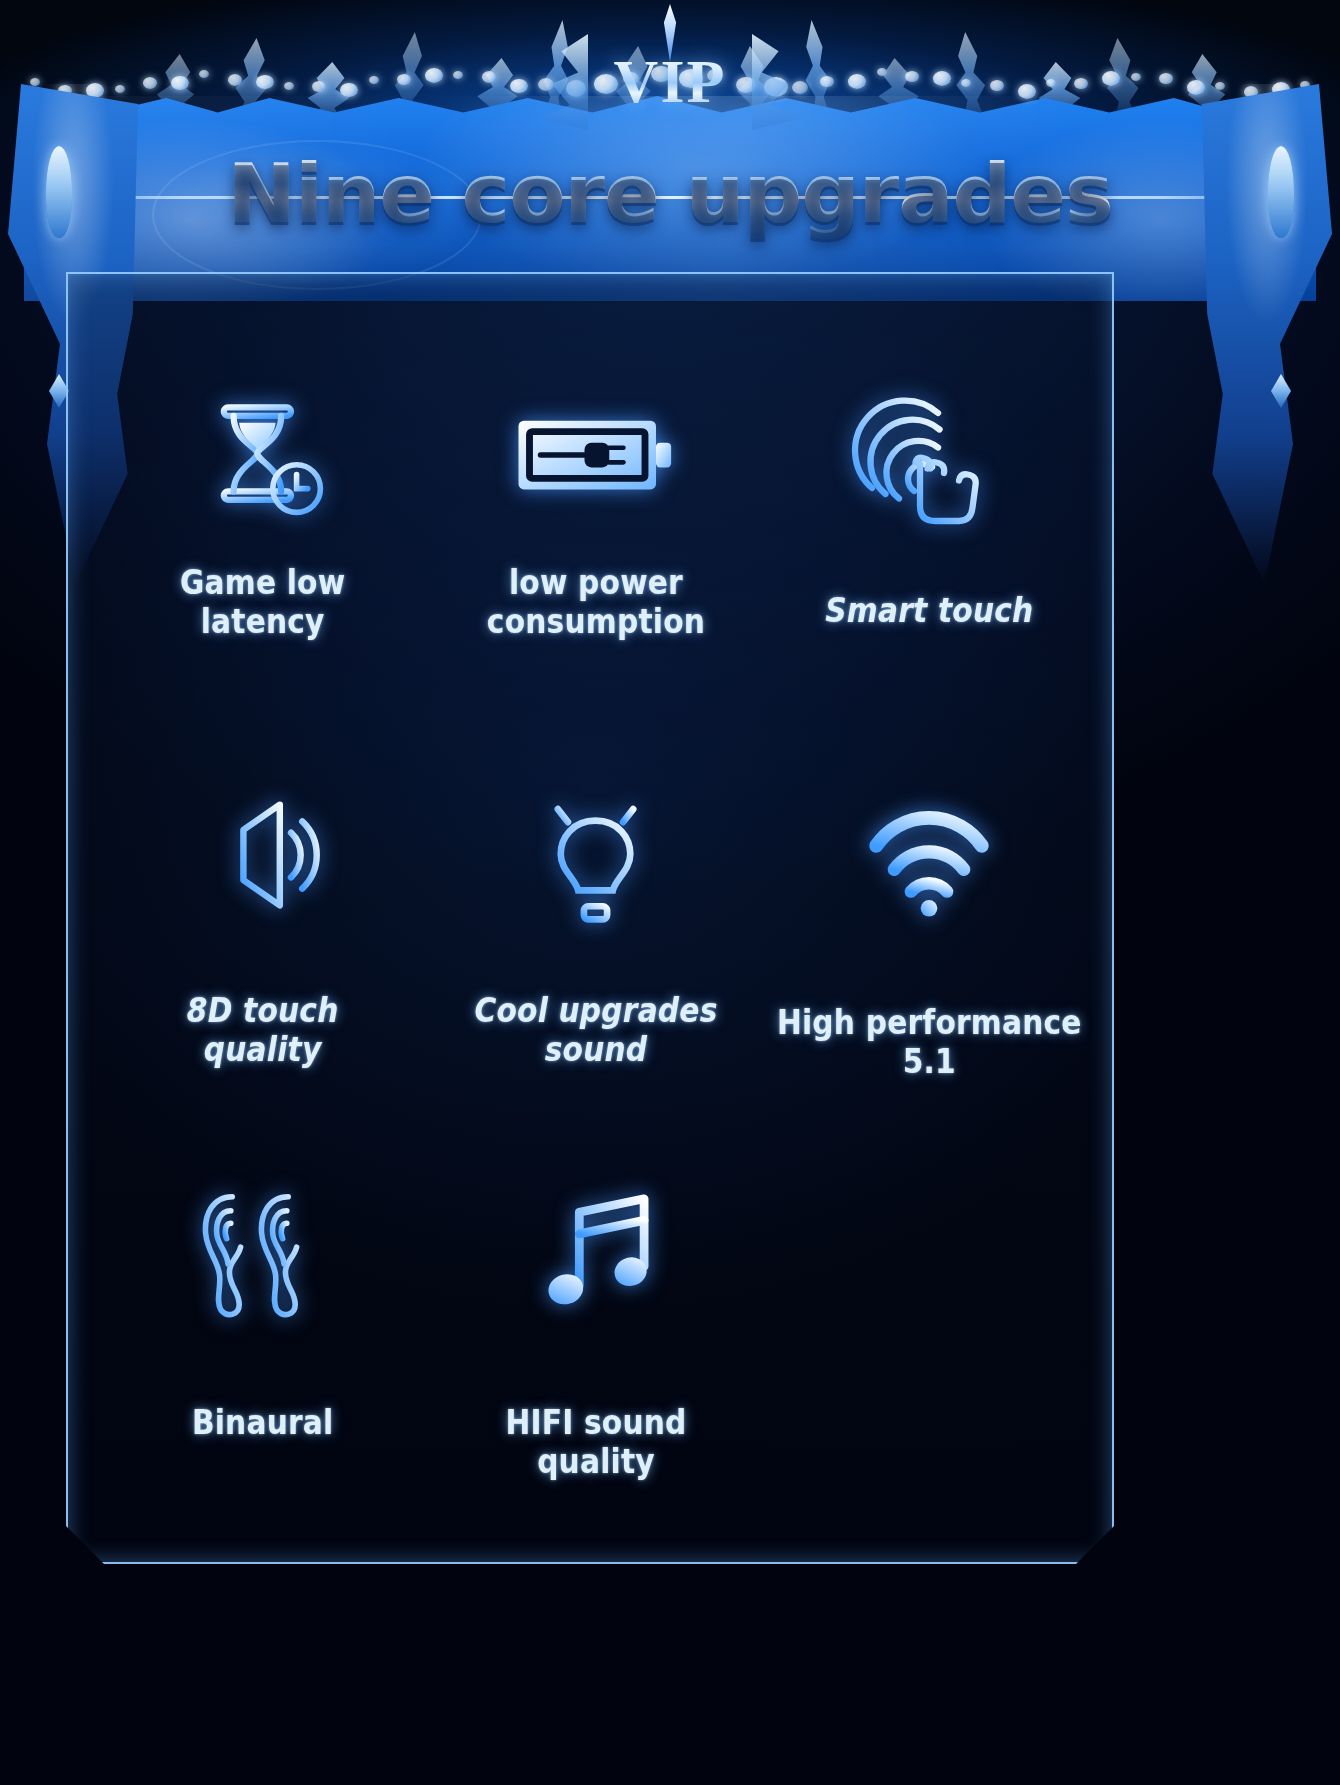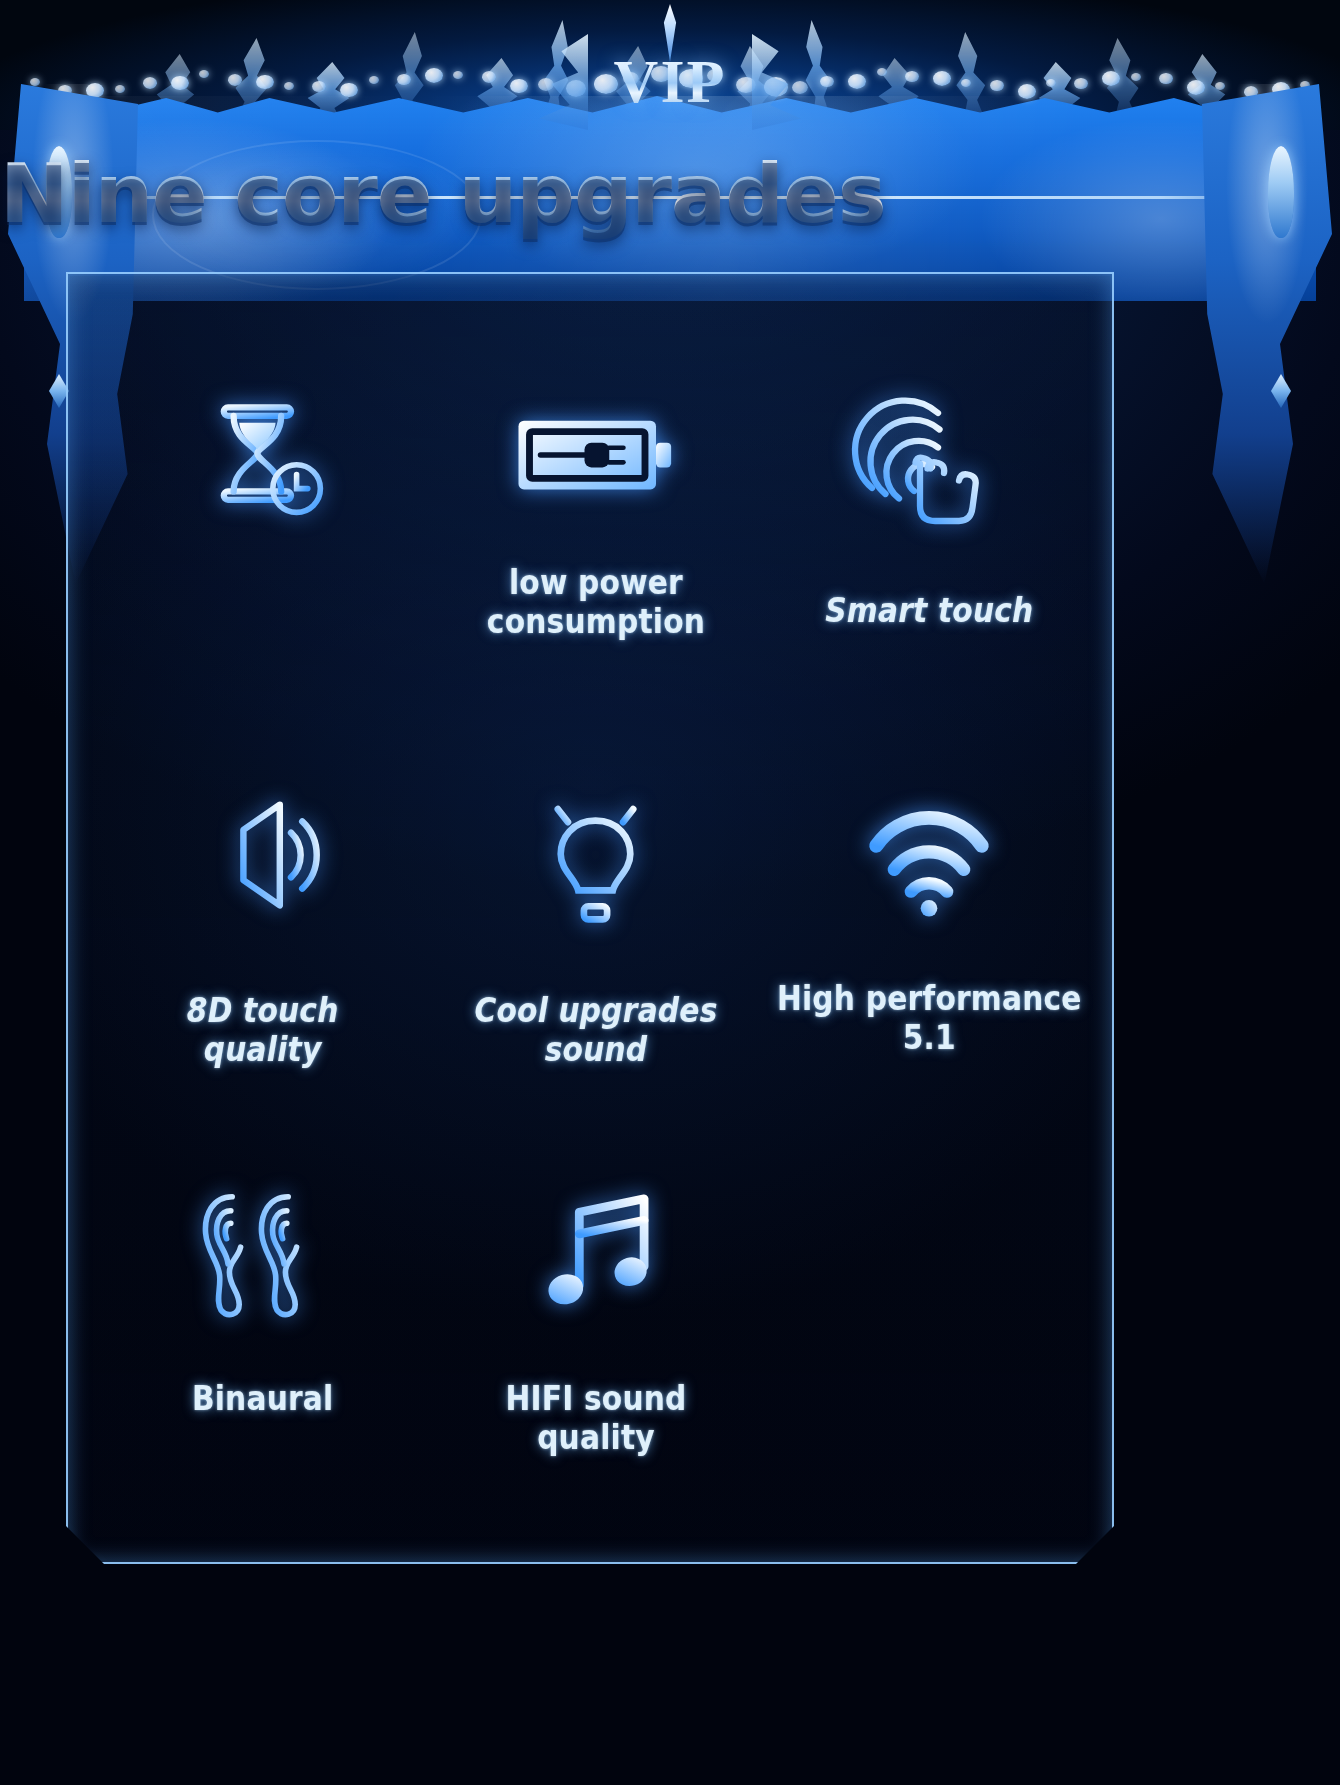--- a/index.html
+++ b/index.html
@@ -133,21 +133,21 @@
     background:linear-gradient(180deg,#dff0ff,#79b4ee 50%,#2567bb);
     clip-path:polygon(50% 0%,100% 50%,50% 100%,0% 50%);
     box-shadow:0 0 10px rgba(160,210,255,.7);
   }
   .sash.l .gem { left:41px; top:290px; }
   .sash.r .gem { right:41px; top:290px; }
 
   
   .title {
     position:absolute; left:0; top:146px; width:1340px;
-    text-align:left;
+    text-align:center;
     font-size:82px; font-weight:bold; letter-spacing:-1px;
     font-family:"DejaVu Sans", sans-serif;
     background:linear-gradient(180deg,
       #f4fbff 0%, #dceeff 22%, #9cc8f2 40%,
       #e9f5ff 50%, #ffffff 58%, #8fc0ef 74%, #2f6db9 100%);
     -webkit-background-clip:text; background-clip:text; color:transparent;
     text-shadow:0 3px 0 rgba(12,46,100,.55), 0 6px 14px rgba(0,20,60,.6);
     white-space:nowrap;
   }
 
@@ -182,21 +182,21 @@
     margin-top:6px; text-align:center; line-height:1.18;
     font-size:33px; font-weight:bold;
     font-family:"DejaVu Sans Condensed","Liberation Sans", sans-serif;
     color:#dff0fb;
     text-shadow:0 0 12px rgba(110,185,255,.65), 0 0 3px rgba(220,240,255,.6);
     letter-spacing:.2px; max-width:330px;
   }
   
   .row1 .label { margin-top:14px; }
   .row2 .label { margin-top:42px;font-style:italic; }
-  .row3 .label { margin-top:30px; }
+  .row3 .label { margin-top:54px; }
 
   svg { display:block; overflow:visible; }
 </style>
 </head>
 <body>
 
 <div class="page">
 
   <div class="banner">
     <div class="banner-sky"></div>
@@ -321,20 +321,24 @@
             <path d="M29 22 C29 40 46 44 46 49 C46 54 29 60 29 76"></path>
             <path d="M63 22 C63 40 46 44 46 49 C46 54 63 60 63 76"></path>
           </g>
           <path d="M33 27 C34 38 44 42 46 46 C48 42 58 38 59 27 Z" fill="url(#g2f)"></path>
           <g stroke="url(#g2)" stroke-width="4" fill="none" stroke-linecap="round">
             <circle cx="74" cy="74" r="17"></circle>
             <path d="M74 64 L74 74 L82 74"></path>
           </g>
         </svg>
       </div>
+      <div class="label">
+        <div>Game low</div>
+        <div>latency</div>
+      </div>
     </div>
 
     <div class="cell row1">
       <div class="icon-box">
         <svg width="165" height="120" viewBox="0 0 120 70">
           <defs>
               <linearGradient id="g3" x1="0" y1="0" x2="1" y2="1">
             <stop offset="0" stop-color="#ffffff"></stop>
                 <stop offset="1" stop-color="#6fb6ff"></stop>
               </linearGradient>

